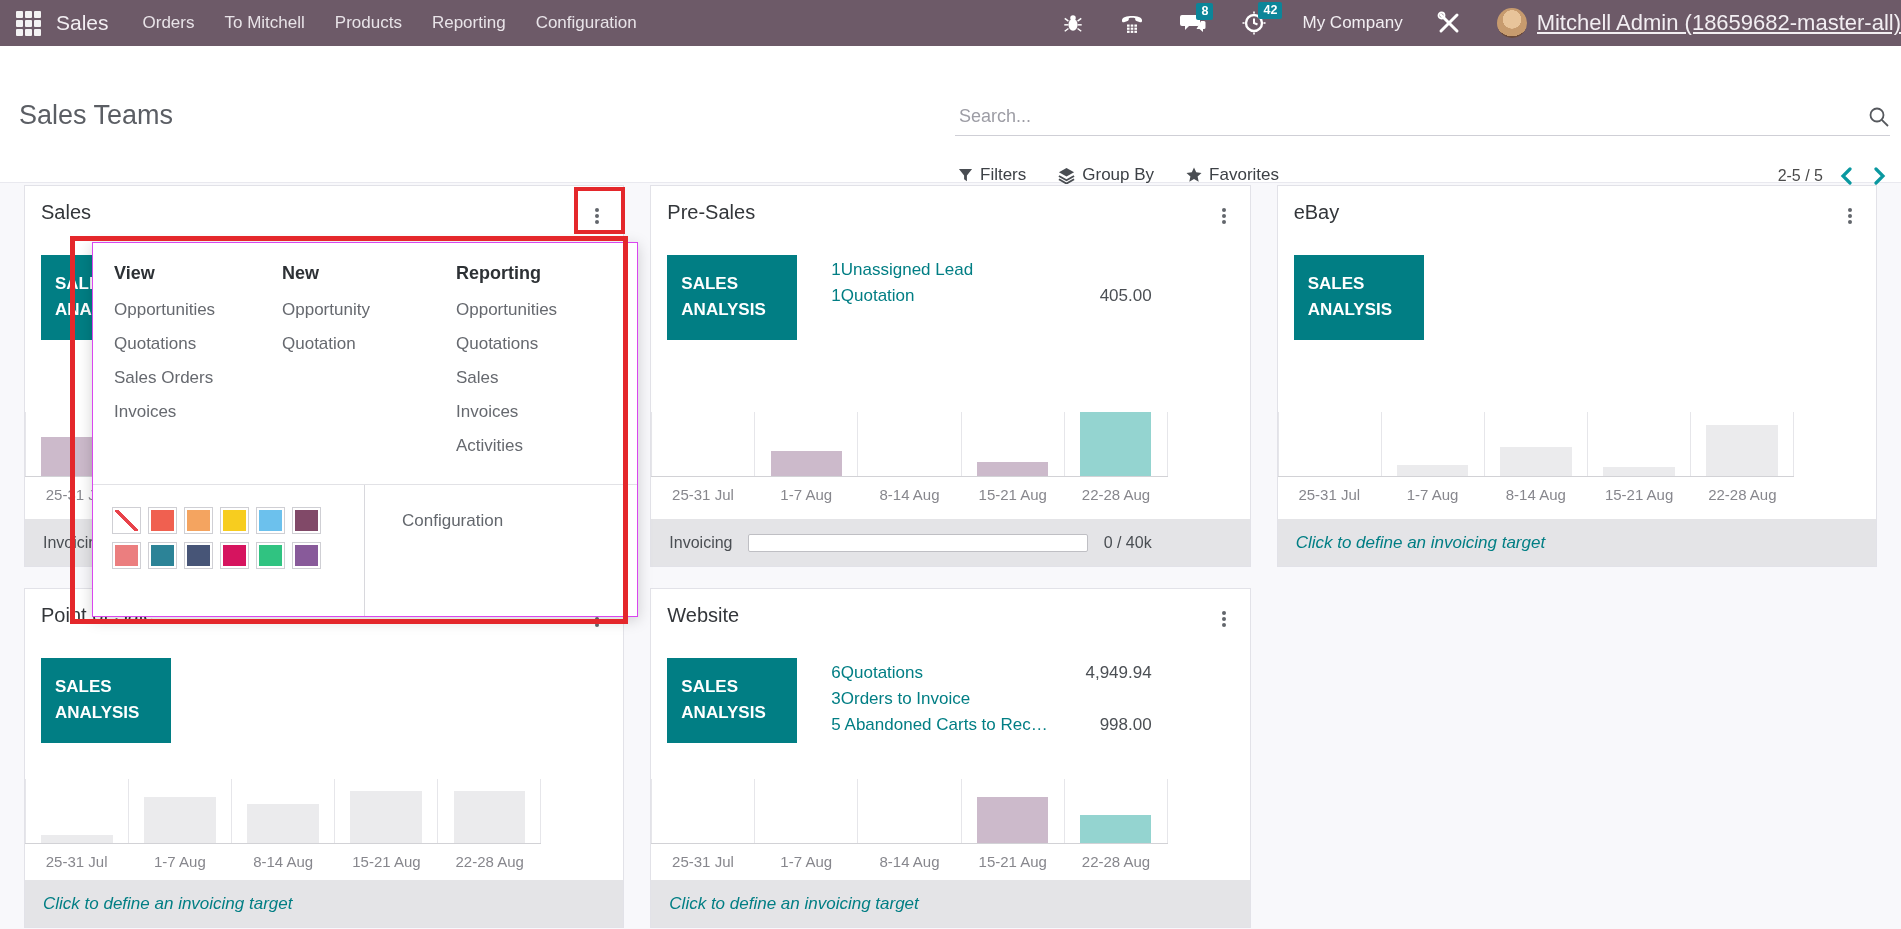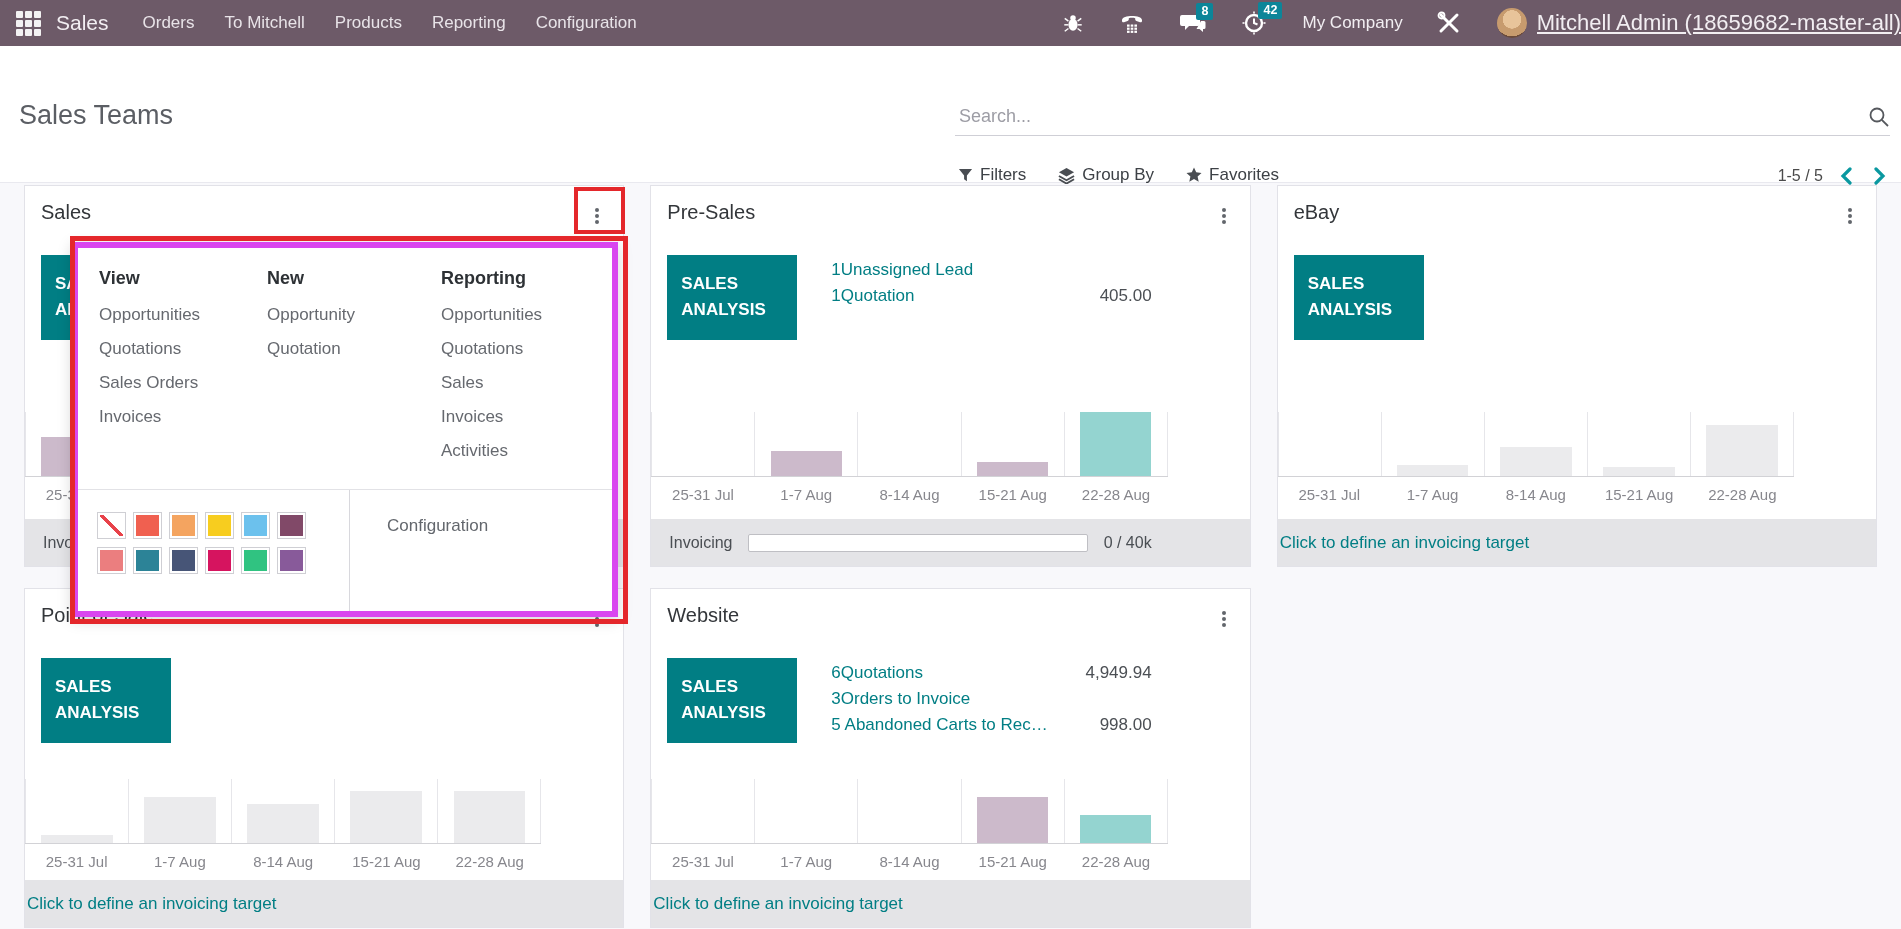--- a/index.html
+++ b/index.html
@@ -55,25 +55,25 @@
   .cell:first-child { border-left:1px solid #e6e6ea; }
   .bar { position:absolute; bottom:0; left:15%; width:70%; background:#ebebed; }
   .bar-mauve { background:#ccbacb; }
   .bar-teal { background:#94d4d0; }
   .xlabels { display:flex; margin-top:9px; }
   .xlabels span { flex:1; text-align:center; font-size:15px; color:#87878d; }
   .card-footer { margin-top:auto; height:47px; background:#e4e4e7; display:flex; align-items:center; padding:0 98px 0 18px; }
   .foot-label { font-size:16px; color:#4a4e53; flex:none; }
   .progress { flex:1; height:18px; background:#fff; border:1px solid #bfbfc4; border-radius:2px; margin:0 16px; cursor:pointer; }
   .foot-target { font-size:16px; color:#4a4e53; flex:none; }
-  .card-footer.is-link { padding:0 2px; }
+  .card-footer.is-link { padding:0 18px;font-style:italic; }
   .foot-link { font-size:17px; color:#017e84; cursor:pointer; }
 
   
-  .menu-popup { position:absolute; left:72px; top:242px; width:546px; height:375px; background:#fff; border:6px solid #d946ef; box-shadow:0 3px 14px rgba(0,0,0,.18); z-index:50; }
+  .menu-popup { position:absolute; left:92px; top:242px; width:546px; height:375px; background:#fff; border:1px solid #d946ef; box-shadow:0 3px 14px rgba(0,0,0,.18); z-index:50; }
   .menu-cols { display:flex; padding:20px 0 0 21px; }
   .menu-col1 { width:168px; }
   .menu-col2 { width:174px; }
   .menu-col3 { flex:1; }
   .menu-header { font-size:18px; font-weight:600; color:#2d3135; margin-bottom:16px; }
   .menu-item { font-size:17px; color:#66696f; margin-bottom:14px; cursor:pointer; line-height:20px; }
   .menu-bottom { position:absolute; top:241px; left:0; right:0; bottom:0; border-top:1px solid #e2e2e6; display:flex; }
   .menu-bottom-left { width:272px; border-right:1px solid #d8d8dd; padding:22px 0 0 19px; }
   .palette { display:grid; grid-template-columns:repeat(6,29px); grid-template-rows:repeat(2,27px); gap:8px 7px; }
   .swatch { border:1px solid #cfcfd4; box-shadow:inset 0 0 0 2px #fff; cursor:pointer; background:#fff; }
@@ -207,21 +207,21 @@
         <span>Group By</span>
       </div>
       <div class="filter-item">
         <svg width="16" height="16" viewBox="0 0 16 16">
             <polygon points="8,0.5 10.2,5.2 15.5,5.9 11.6,9.4 12.7,14.8 8,12.1 3.3,14.8 4.4,9.4 0.5,5.9 5.8,5.2" fill="#494d52"></polygon>
           </svg>
         <span>Favorites</span>
       </div>
     </div>
     <div class="pager">
-      <span class="pager-text">1-5 / 5</span>
+      <span class="pager-text">2-5 / 5</span>
       <span class="pager-btn">
           <svg width="16" height="18" viewBox="0 0 16 18">
             <polyline points="11,2 4,9 11,16" fill="none" stroke="#0a98a0" stroke-width="3.2" stroke-linecap="round"></polyline>
           </svg>
         </span>
       <span class="pager-btn">
           <svg width="16" height="18" viewBox="0 0 16 18">
             <polyline points="5,2 12,9 5,16" fill="none" stroke="#0a98a0" stroke-width="3.2" stroke-linecap="round"></polyline>
           </svg>
         </span>

